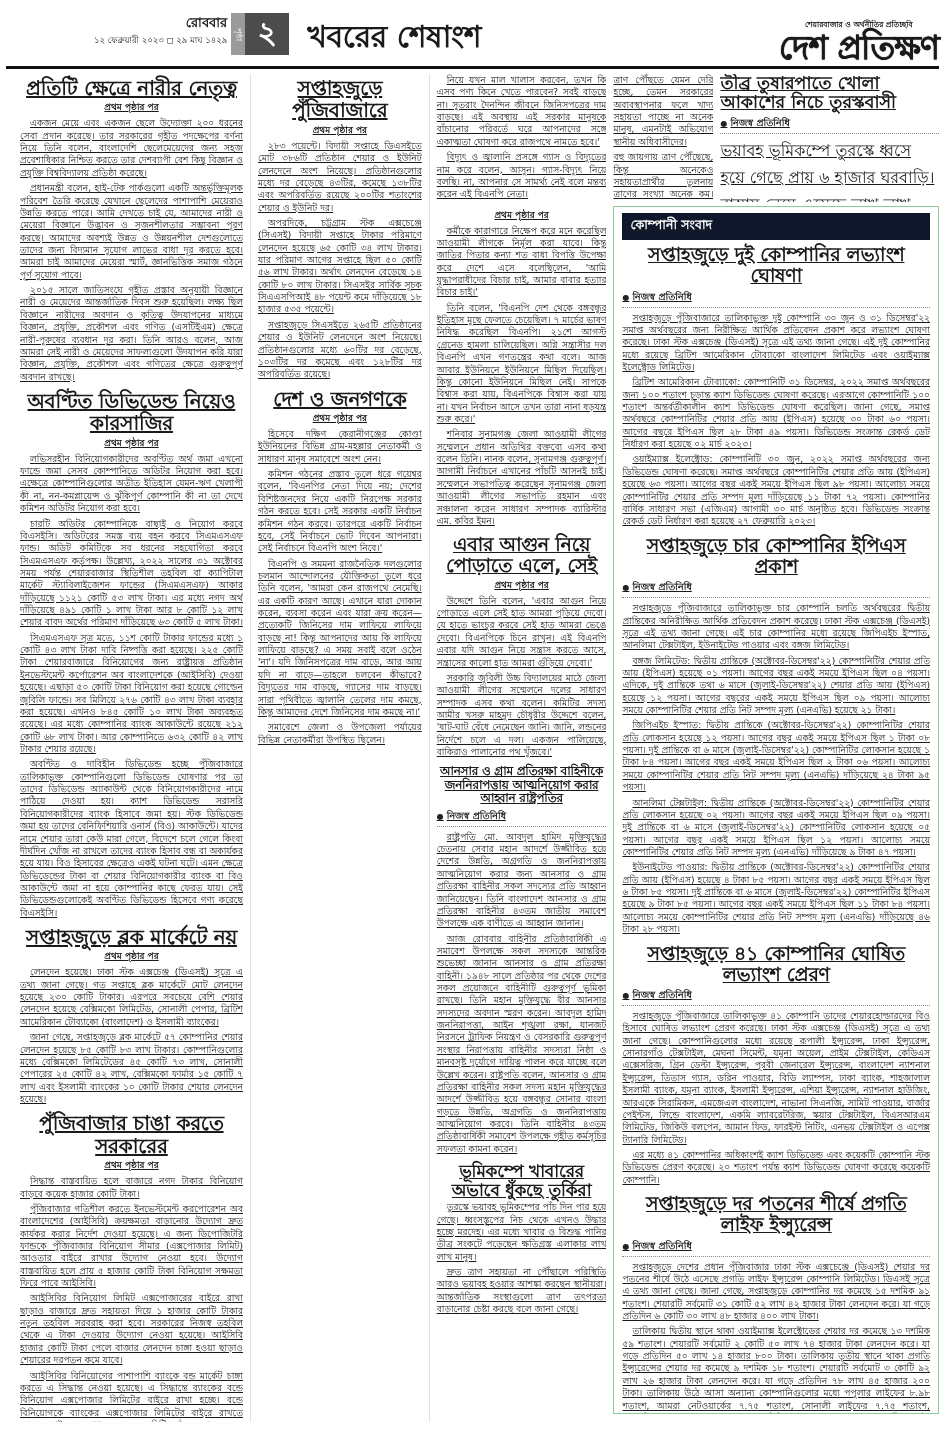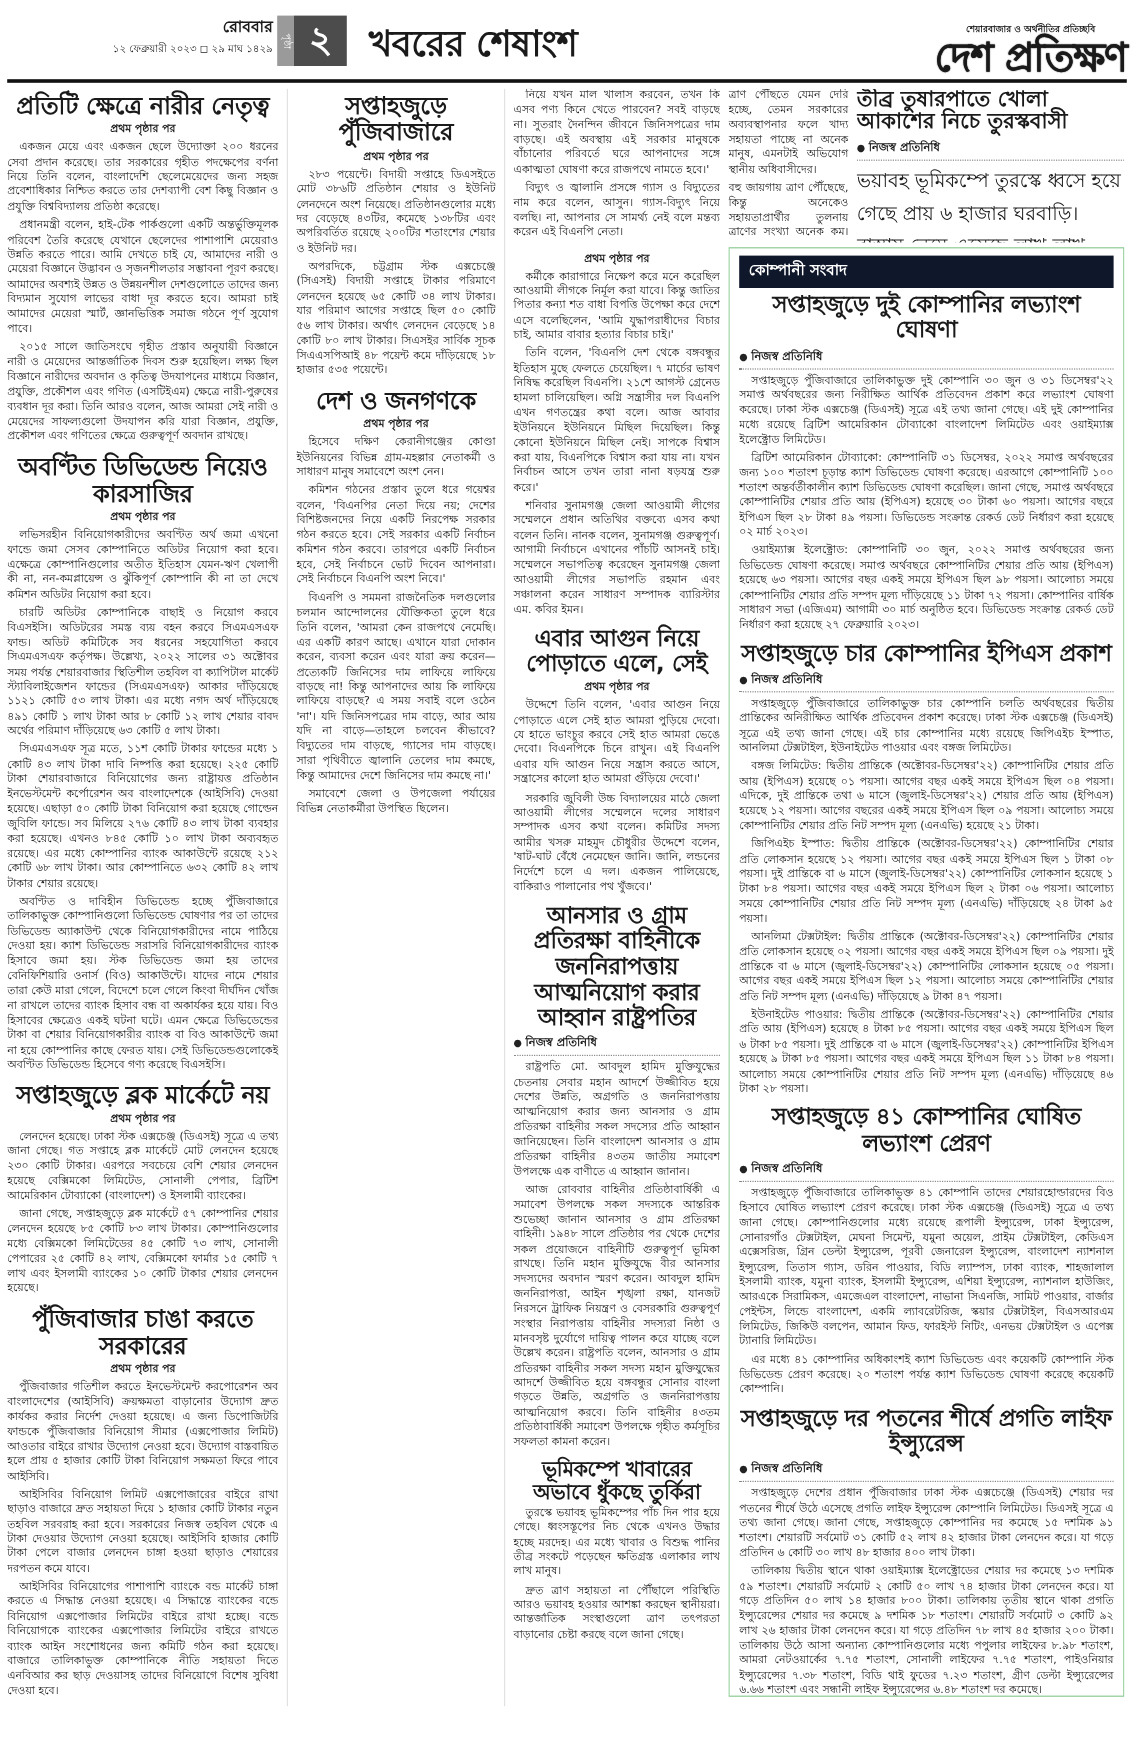--- a/index.html
+++ b/index.html
@@ -21,22 +21,22 @@
             display:flex; align-items:center; justify-content:center; }
   .section-title { font-size:30px; font-weight:700; margin-left:14px; padding-bottom:2px;
                    letter-spacing:-0.5px; }
   .mast-right { margin-left:auto; text-align:center; padding-bottom:2px; }
   .tagline { font-size:7.5px; font-weight:bold; }
   .paper-name { font-size:33px; font-weight:900; letter-spacing:-1px; line-height:1;
                 text-shadow:0 0 1px #000; }
   .mast-rule { position:absolute; top:66px; left:6px; right:6px; height:3px; background:#111; }
 
   
-  .cols { position:absolute; top:74px; left:6px; right:6px; height:1348px;
-          display:flex; gap:7px; overflow:hidden; }
+  .cols { position:absolute; top:74px; left:20px; right:6px; height:1348px;
+          display:flex; gap:7px; overflow:hidden;text-decoration:underline; }
   .col { overflow:hidden; height:100%; }
   .col + .col { border-left:1px solid #e2e2e2; padding-left:7px; }
   .col1 { width:226px; }
   .col2 { width:174px; }
   .col3 { width:180px; }
   .colR { width:330px; border-left:none !important; padding-left:0 !important; }
 
   article { margin-bottom:7px; }
   article h2 { font-size:20px; font-weight:bold; text-align:center; line-height:1.12;
                margin:3px 0 1px; letter-spacing:-0.3px; }
@@ -101,31 +101,33 @@
       </article>
       <article>
         <h2>সপ্তাহজুড়ে ব্লক মার্কেটে নয়</h2>
         <div class="kicker">প্রথম পৃষ্ঠার পর</div>
         <p>লেনদেন হয়েছে। ঢাকা স্টক এক্সচেঞ্জ (ডিএসই) সূত্রে এ তথ্য জানা গেছে। গত সপ্তাহে ব্লক মার্কেটে মোট লেনদেন হয়েছে ২৩০ কোটি টাকার। এরপরে সবচেয়ে বেশি শেয়ার লেনদেন হয়েছে বেক্সিমকো লিমিটেড, সোনালী পেপার, ব্রিটিশ আমেরিকান টোব্যাকো (বাংলাদেশ) ও ইসলামী ব্যাংকের।</p>
         <p>জানা গেছে, সপ্তাহজুড়ে ব্লক মার্কেটে ৫৭ কোম্পানির শেয়ার লেনদেন হয়েছে ৮৫ কোটি ৮৩ লাখ টাকার। কোম্পানিগুলোর মধ্যে বেক্সিমকো লিমিটেডের ৪৫ কোটি ৭৩ লাখ, সোনালী পেপারের ২৫ কোটি ৪২ লাখ, বেক্সিমকো ফার্মার ১৫ কোটি ৭ লাখ এবং ইসলামী ব্যাংকের ১০ কোটি টাকার শেয়ার লেনদেন হয়েছে।</p>
       </article>
       <article>
         <h2>পুঁজিবাজার চাঙা করতে সরকারের</h2>
         <div class="kicker">প্রথম পৃষ্ঠার পর</div>
+        <p>সিদ্ধান্ত বাস্তবায়িত হলে বাজারে নগদ টাকার বিনিয়োগ বাড়বে কয়েক হাজার কোটি টাকা।</p>
         <p>পুঁজিবাজার গতিশীল করতে ইনভেস্টমেন্ট করপোরেশন অব বাংলাদেশের (আইসিবি) ক্রয়ক্ষমতা বাড়ানোর উদ্যোগ দ্রুত কার্যকর করার নির্দেশ দেওয়া হয়েছে। এ জন্য ডিপোজিটরি ফান্ডকে পুঁজিবাজার বিনিয়োগ সীমার (এক্সপোজার লিমিট) আওতার বাইরে রাখার উদ্যোগ নেওয়া হবে। উদ্যোগ বাস্তবায়িত হলে প্রায় ৫ হাজার কোটি টাকা বিনিয়োগ সক্ষমতা ফিরে পাবে আইসিবি।</p>
         <p>আইসিবির বিনিয়োগ লিমিট এক্সপোজারের বাইরে রাখা ছাড়াও বাজারে দ্রুত সহায়তা দিয়ে ১ হাজার কোটি টাকার নতুন তহবিল সরবরাহ করা হবে। সরকারের নিজস্ব তহবিল থেকে এ টাকা দেওয়ার উদ্যোগ নেওয়া হয়েছে। আইসিবি হাজার কোটি টাকা পেলে বাজার লেনদেন চাঙ্গা হওয়া ছাড়াও শেয়ারের দরপতন কমে যাবে।</p>
         <p>আইসিবির বিনিয়োগের পাশাপাশি ব্যাংকে বন্ড মার্কেট চাঙ্গা করতে এ সিদ্ধান্ত নেওয়া হয়েছে। এ সিদ্ধান্তে ব্যাংকের বন্ডে বিনিয়োগ এক্সপোজার লিমিটের বাইরে রাখা হচ্ছে। বন্ডে বিনিয়োগকে ব্যাংকের এক্সপোজার লিমিটের বাইরে রাখতে ব্যাংক আইন সংশোধনের জন্য কমিটি গঠন করা হয়েছে। বাজারে তালিকাভুক্ত কোম্পানিকে নীতি সহায়তা দিতে এনবিআর কর ছাড় দেওয়াসহ তাদের বিনিয়োগে বিশেষ সুবিধা দেওয়া হবে।</p>
       </article>
     </div>
   <div class="col col2">
       <article>
         <h2>সপ্তাহজুড়ে পুঁজিবাজারে</h2>
         <div class="kicker">প্রথম পৃষ্ঠার পর</div>
         <p>২৮৩ পয়েন্টে। বিদায়ী সপ্তাহে ডিএসইতে মোট ৩৮৬টি প্রতিষ্ঠান শেয়ার ও ইউনিট লেনদেনে অংশ নিয়েছে। প্রতিষ্ঠানগুলোর মধ্যে দর বেড়েছে ৪৩টির, কমেছে ১৩৮টির এবং অপরিবর্তিত রয়েছে ২০০টির শতাংশের শেয়ার ও ইউনিট দর।</p>
         <p>অপরদিকে, চট্টগ্রাম স্টক এক্সচেঞ্জে (সিএসই) বিদায়ী সপ্তাহে টাকার পরিমাণে লেনদেন হয়েছে ৬৫ কোটি ৩৪ লাখ টাকার। যার পরিমাণ আগের সপ্তাহে ছিল ৫০ কোটি ৫৬ লাখ টাকার। অর্থাৎ লেনদেন বেড়েছে ১৪ কোটি ৮০ লাখ টাকার। সিএসইর সার্বিক সূচক সিএএসপিআই ৪৮ পয়েন্ট কমে দাঁড়িয়েছে ১৮ হাজার ৫৩৫ পয়েন্টে।</p>
+        <p>সপ্তাহজুড়ে সিএসইতে ২৬৫টি প্রতিষ্ঠানের শেয়ার ও ইউনিট লেনদেনে অংশ নিয়েছে। প্রতিষ্ঠানগুলোর মধ্যে ৬০টির দর বেড়েছে, ১০৩টির দর কমেছে এবং ১২৮টির দর অপরিবর্তিত রয়েছে।</p>
       </article>
       <article>
         <h2>দেশ ও জনগণকে</h2>
         <div class="kicker">প্রথম পৃষ্ঠার পর</div>
         <p>হিসেবে দক্ষিণ কেরানীগঞ্জের কোণ্ডা ইউনিয়নের বিভিন্ন গ্রাম-মহল্লার নেতাকর্মী ও সাধারণ মানুষ সমাবেশে অংশ নেন।</p>
         <p>কমিশন গঠনের প্রস্তাব তুলে ধরে গয়েশ্বর বলেন, 'বিএনপির নেতা দিয়ে নয়; দেশের বিশিষ্টজনদের নিয়ে একটি নিরপেক্ষ সরকার গঠন করতে হবে। সেই সরকার একটি নির্বাচন কমিশন গঠন করবে। তারপরে একটি নির্বাচন হবে, সেই নির্বাচনে ভোট দিবেন আপনারা। সেই নির্বাচনে বিএনপি অংশ নিবে।'</p>
         <p>বিএনপি ও সমমনা রাজনৈতিক দলগুলোর চলমান আন্দোলনের যৌক্তিকতা তুলে ধরে তিনি বলেন, 'আমরা কেন রাজপথে নেমেছি। এর একটি কারণ আছে। এখানে যারা দোকান করেন, ব্যবসা করেন এবং যারা ক্রয় করেন—প্রত্যেকটি জিনিসের দাম লাফিয়ে লাফিয়ে বাড়ছে না! কিন্তু আপনাদের আয় কি লাফিয়ে লাফিয়ে বাড়ছে? এ সময় সবাই বলে ওঠেন 'না'। যদি জিনিসপত্রের দাম বাড়ে, আর আয় যদি না বাড়ে—তাহলে চলবেন কীভাবে? বিদ্যুতের দাম বাড়ছে, গ্যাসের দাম বাড়ছে। সারা পৃথিবীতে জ্বালানি তেলের দাম কমছে, কিন্তু আমাদের দেশে জিনিসের দাম কমছে না।'</p>
         <p>সমাবেশে জেলা ও উপজেলা পর্যায়ের বিভিন্ন নেতাকর্মীরা উপস্থিত ছিলেন।</p>
       </article>
     </div>
@@ -140,21 +142,21 @@
         <p>তিনি বলেন, 'বিএনপি দেশ থেকে বঙ্গবন্ধুর ইতিহাস মুছে ফেলতে চেয়েছিল। ৭ মার্চের ভাষণ নিষিদ্ধ করেছিল বিএনপি। ২১শে আগস্ট গ্রেনেড হামলা চালিয়েছিল। অগ্নি সন্ত্রাসীর দল বিএনপি এখন গণতন্ত্রের কথা বলে। আজ আবার ইউনিয়নে ইউনিয়নে মিছিল দিয়েছিল। কিন্তু কোনো ইউনিয়নে মিছিল নেই। সাপকে বিশ্বাস করা যায়, বিএনপিকে বিশ্বাস করা যায় না। যখন নির্বাচন আসে তখন তারা নানা ষড়যন্ত্র শুরু করে।'</p>
         <p>শনিবার সুনামগঞ্জ জেলা আওয়ামী লীগের সম্মেলনে প্রধান অতিথির বক্তব্যে এসব কথা বলেন তিনি। নানক বলেন, সুনামগঞ্জ গুরুত্বপূর্ণ। আগামী নির্বাচনে এখানের পাঁচটি আসনই চাই। সম্মেলনে সভাপতিত্ব করেছেন সুনামগঞ্জ জেলা আওয়ামী লীগের সভাপতি রহমান এবং সঞ্চালনা করেন সাধারণ সম্পাদক ব্যারিস্টার এম. কবির ইমন।</p>
       </article>
       <article>
         <h2 style="font-size: 19px;">এবার আগুন নিয়ে পোড়াতে এলে, সেই</h2>
         <div class="kicker">প্রথম পৃষ্ঠার পর</div>
         <p>উদ্দেশে তিনি বলেন, 'এবার আগুন নিয়ে পোড়াতে এলে সেই হাত আমরা পুড়িয়ে দেবো। যে হাতে ভাংচুর করবে সেই হাত আমরা ভেঙে দেবো। বিএনপিকে চিনে রাখুন। এই বিএনপি এবার যদি আগুন নিয়ে সন্ত্রাস করতে আসে, সন্ত্রাসের কালো হাত আমরা গুঁড়িয়ে দেবো।'</p>
         <p>সরকারি জুবিলী উচ্চ বিদ্যালয়ের মাঠে জেলা আওয়ামী লীগের সম্মেলনে দলের সাধারণ সম্পাদক এসব কথা বলেন। কমিটির সদস্য আমীর খসরু মাহমুদ চৌধুরীর উদ্দেশে বলেন, 'ষাট-ঘাট বেঁধে নেমেছেন জানি। জানি, লন্ডনের নির্দেশে চলে এ দল। একজন পালিয়েছে, বাকিরাও পালানোর পথ খুঁজবে।'</p>
       </article>
       <article>
-        <h2 style="font-size: 19px;">আনসার ও গ্রাম প্রতিরক্ষা বাহিনীকে জননিরাপত্তায় আত্মনিয়োগ করার আহ্বান রাষ্ট্রপতির</h2>
+        <h2 style="font-size: 12px;">আনসার ও গ্রাম প্রতিরক্ষা বাহিনীকে জননিরাপত্তায় আত্মনিয়োগ করার আহ্বান রাষ্ট্রপতির</h2>
         <div class="byline"><span class="dot">●</span>নিজস্ব প্রতিনিধি</div>
         <div class="divider"></div>
         <p>রাষ্ট্রপতি মো. আবদুল হামিদ মুক্তিযুদ্ধের চেতনায় সেবার মহান আদর্শে উজ্জীবিত হয়ে দেশের উন্নতি, অগ্রগতি ও জননিরাপত্তায় আত্মনিয়োগ করার জন্য আনসার ও গ্রাম প্রতিরক্ষা বাহিনীর সকল সদস্যের প্রতি আহ্বান জানিয়েছেন। তিনি বাংলাদেশ আনসার ও গ্রাম প্রতিরক্ষা বাহিনীর ৪৩তম জাতীয় সমাবেশ উপলক্ষে এক বাণীতে এ আহ্বান জানান।</p>
         <p>আজ রোববার বাহিনীর প্রতিষ্ঠাবার্ষিকী এ সমাবেশ উপলক্ষে সকল সদস্যকে আন্তরিক শুভেচ্ছা জানান আনসার ও গ্রাম প্রতিরক্ষা বাহিনী। ১৯৪৮ সালে প্রতিষ্ঠার পর থেকে দেশের সকল প্রয়োজনে বাহিনীটি গুরুত্বপূর্ণ ভূমিকা রাখছে। তিনি মহান মুক্তিযুদ্ধে বীর আনসার সদস্যদের অবদান স্মরণ করেন। আবদুল হামিদ জননিরাপত্তা, আইন শৃঙ্খলা রক্ষা, যানজট নিরসনে ট্রাফিক নিয়ন্ত্রণ ও বেসরকারি গুরুত্বপূর্ণ সংস্থার নিরাপত্তায় বাহিনীর সদস্যরা নিষ্ঠা ও মানবসৃষ্ট দুর্যোগে দায়িত্ব পালন করে যাচ্ছে বলে উল্লেখ করেন। রাষ্ট্রপতি বলেন, আনসার ও গ্রাম প্রতিরক্ষা বাহিনীর সকল সদস্য মহান মুক্তিযুদ্ধের আদর্শে উজ্জীবিত হয়ে বঙ্গবন্ধুর সোনার বাংলা গড়তে উন্নতি, অগ্রগতি ও জননিরাপত্তায় আত্মনিয়োগ করবে। তিনি বাহিনীর ৪৩তম প্রতিষ্ঠাবার্ষিকী সমাবেশ উপলক্ষে গৃহীত কর্মসূচির সফলতা কামনা করেন।</p>
       </article>
       <article>
         <h2 style="font-size: 17px;">ভূমিকম্পে খাবারের অভাবে ধুঁকছে তুর্কিরা</h2>
         <p>তুরস্কে ভয়াবহ ভূমিকম্পের পাঁচ দিন পার হয়ে গেছে। ধ্বংসস্তূপের নিচ থেকে এখনও উদ্ধার হচ্ছে মরদেহ। এর মধ্যে খাবার ও বিশুদ্ধ পানির তীব্র সংকটে পড়েছেন ক্ষতিগ্রস্ত এলাকার লাখ লাখ মানুষ।</p>
         <p>দ্রুত ত্রাণ সহায়তা না পৌঁছালে পরিস্থিতি আরও ভয়াবহ হওয়ার আশঙ্কা করছেন স্থানীয়রা। আন্তর্জাতিক সংস্থাগুলো ত্রাণ তৎপরতা বাড়ানোর চেষ্টা করছে বলে জানা গেছে।</p>
       </article>

